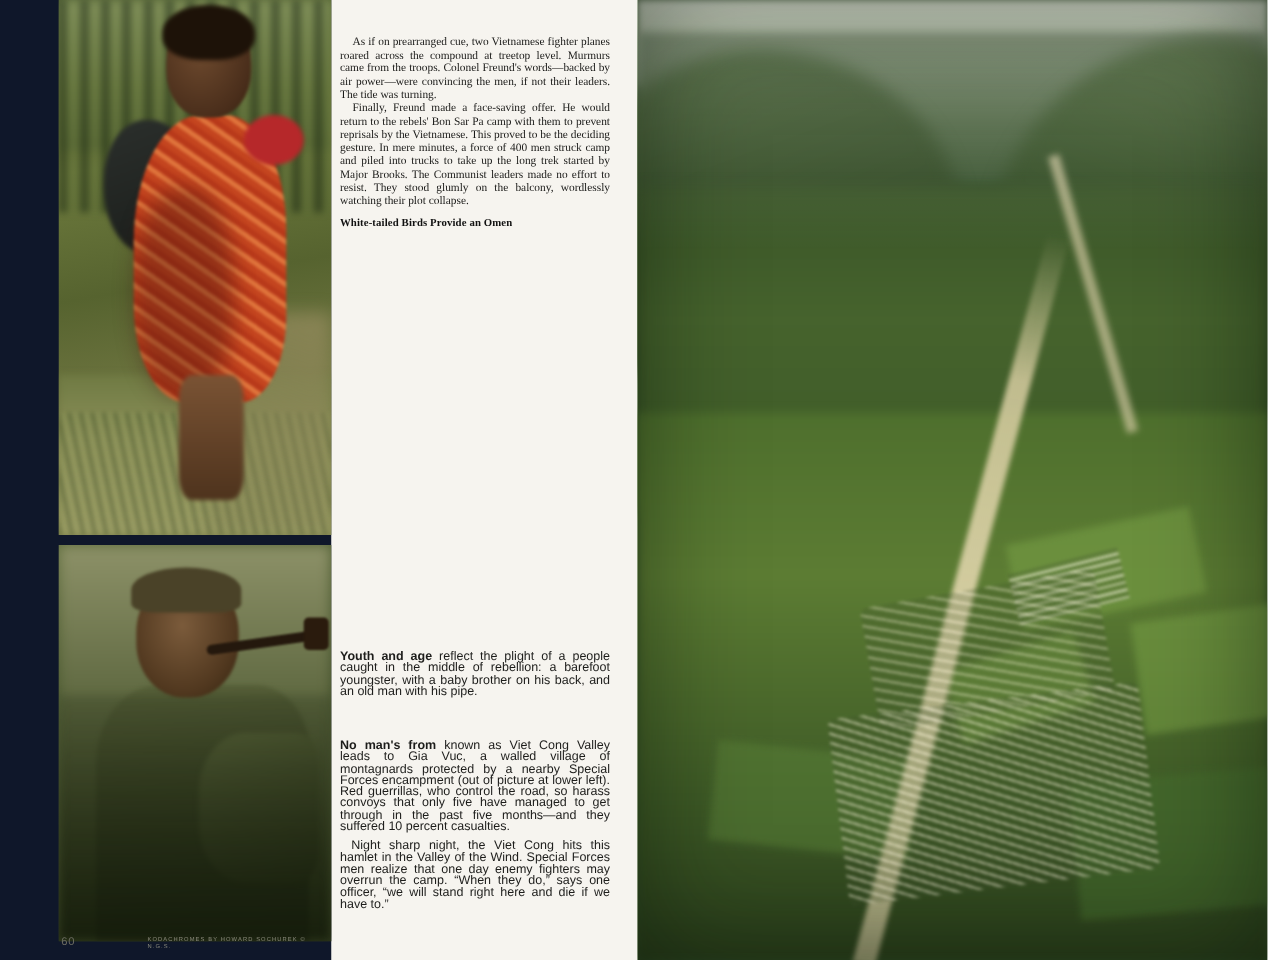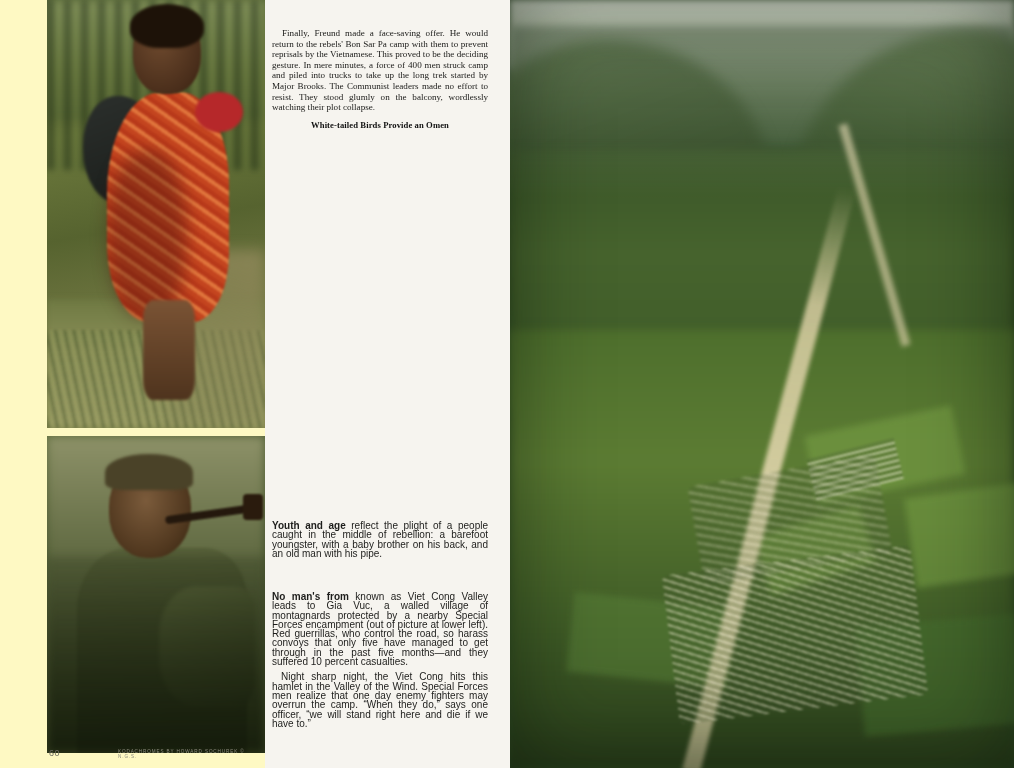--- a/index.html
+++ b/index.html
@@ -19,21 +19,21 @@
     height: 768px;
     background: #f6f4ef;
   }
 
   
   .left-col {
     position: absolute;
     left: 0; top: 0;
     width: 265px;
     height: 768px;
-    background: #fef9c3;
+    background: #0f172a;
   }
   .photo {
     position: absolute;
     overflow: hidden;
   }
   .photo-top {
     left: 47px; top: 0px;
     width: 218px; height: 428px;
     background: linear-gradient(170deg,#4a5a2e 0%, #5d6a34 18%, #6d7a3d 30%, #56632f 52%, #6e7540 70%, #7d8148 100%);
   }
@@ -125,21 +125,21 @@
   }
   .body-text p {
     margin: 0;
     text-indent: 10px;
   }
   .body-text p.first { text-indent: 10px; }
   .subhead {
     font-family: "Liberation Serif", serif;
     font-weight: bold;
     font-size: 8.6px;
-    text-align: center;
+    text-align: left;
     margin: 7px 0 4px 0;
     color: #111;
     letter-spacing: .1px;
   }
   .caption-block {
     font-family: "Liberation Sans", sans-serif;
     font-size: 10px;
     line-height: 9.3px;
     color: #1d1d1b;
     text-align: justify;
@@ -227,20 +227,21 @@
       <div class="b-pipebowl"></div>
     </div>
 
     <div class="page-number">60</div>
     <div class="credit">KODACHROMES BY HOWARD SOCHUREK © N.G.S.</div>
   </div>
 
   <div class="text-col">
 
     <div class="body-text" style="position:absolute; top:28px; left:0; width:216px;">
+      <p class="first">As if on prearranged cue, two Vietnamese fighter planes roared across the compound at treetop level. Murmurs came from the troops. Colonel Freund's words—backed by air power—were convincing the men, if not their leaders. The tide was turning.</p>
       <p>Finally, Freund made a face-saving offer. He would return to the rebels' Bon Sar Pa camp with them to prevent reprisals by the Vietnamese. This proved to be the deciding gesture. In mere minutes, a force of 400 men struck camp and piled into trucks to take up the long trek started by Major Brooks. The Communist leaders made no effort to resist. They stood glumly on the balcony, wordlessly watching their plot collapse.</p>
       <div class="subhead">White-tailed Birds Provide an Omen</div>
     </div>
 
     <div class="caption-block cap1">
       <p style="margin:0">
         <b>Youth and age</b><span> reflect the plight of a people caught in the middle of rebellion: a barefoot youngster, with a baby brother on his back, and an old man with his pipe.</span>
       </p>
     </div>
 

